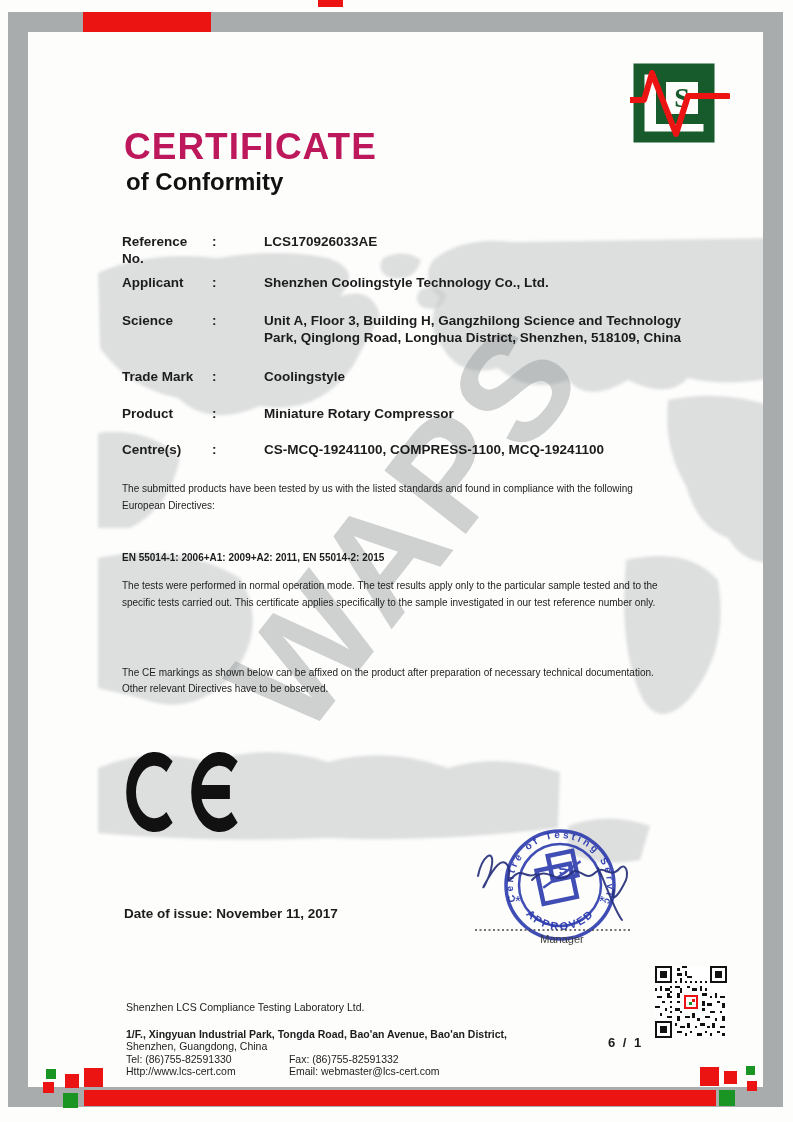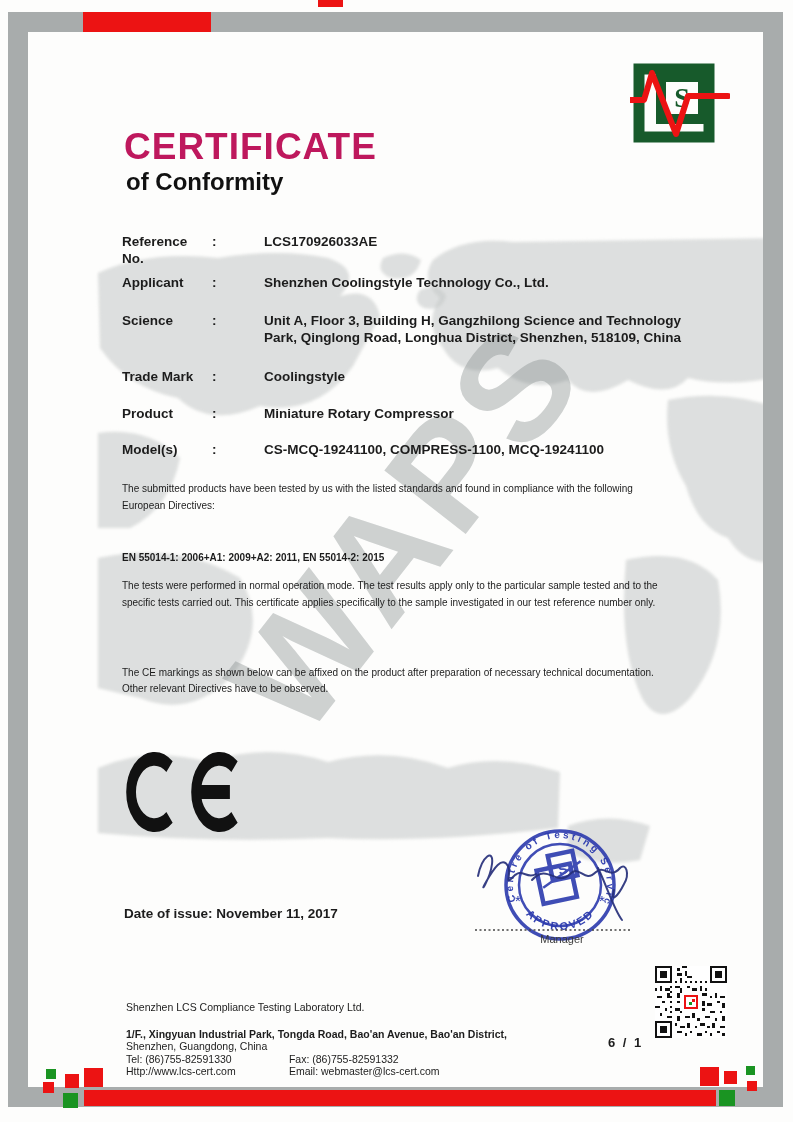--- a/index.html
+++ b/index.html
@@ -107,21 +107,21 @@
     <span class="flabel">Trade Mark</span>
     <span class="fcolon">:</span>
     <span class="fvalue">Coolingstyle</span>
   </div>
   <div class="frow" style="top:405px">
     <span class="flabel">Product</span>
     <span class="fcolon">:</span>
     <span class="fvalue">Miniature Rotary Compressor</span>
   </div>
   <div class="frow" style="top:441px">
-    <span class="flabel">Model(s)</span>
+    <span class="flabel">Centre(s)</span>
     <span class="fcolon">:</span>
     <span class="fvalue">CS-MCQ-19241100, COMPRESS-1100, MCQ-19241100</span>
   </div>
 
   <div class="para" style="top:480px">The submitted products have been tested by us with the listed standards and found in compliance with the following European Directives:</div>
   <div class="para bold" style="top:549px">EN 55014-1: 2006+A1: 2009+A2: 2011, EN 55014-2: 2015</div>
   <div class="para" style="top:577px">The tests were performed in normal operation mode. The test results apply only to the particular sample tested and to the specific tests carried out. This certificate applies specifically to the sample investigated in our test reference number only.</div>
   <div class="para" style="top:664px">The CE markings as shown below can be affixed on the product after preparation of necessary technical documentation.</div>
   <div class="para" style="top:680px">Other relevant Directives have to be observed.</div>
 

